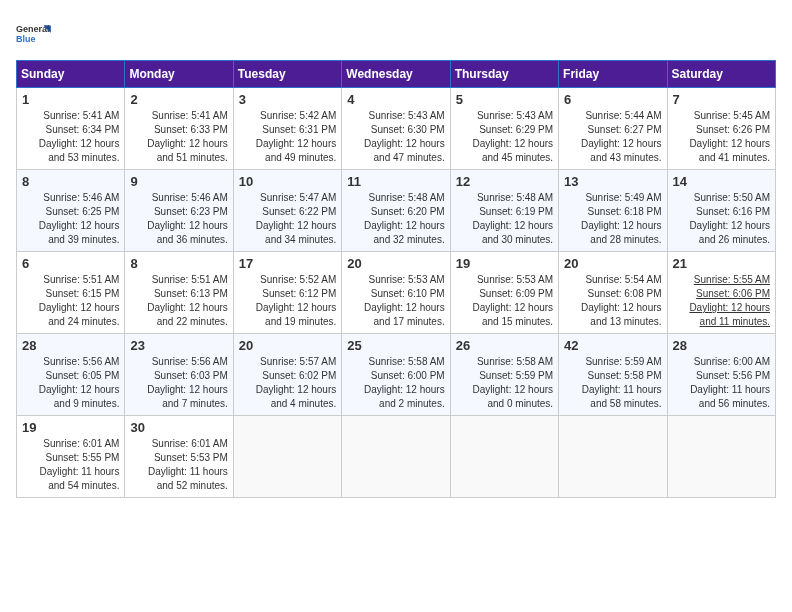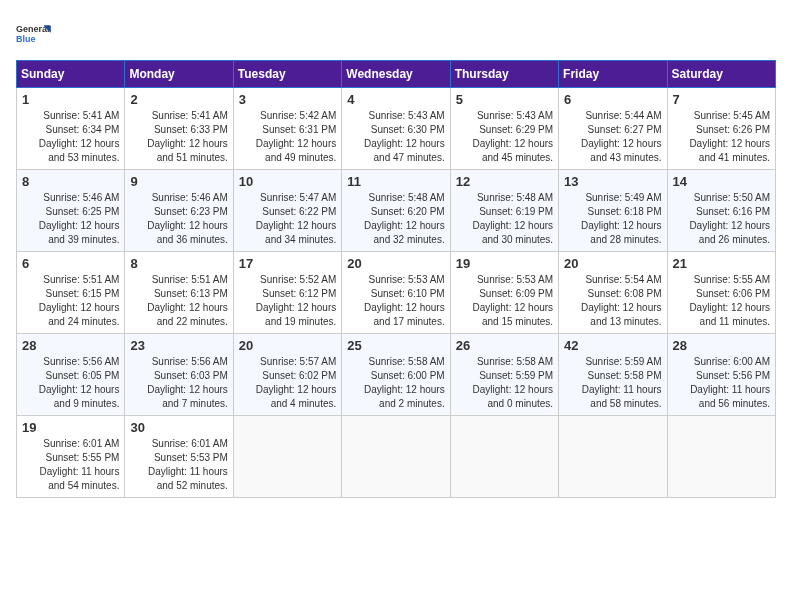--- a/index.html
+++ b/index.html
@@ -250,21 +250,21 @@
         </td>
         <td>
           <span class="day-num">20</span>
           <div class="day-info" style="white-space: pre-line;">Sunrise: 5:54 AM
 Sunset: 6:08 PM
 Daylight: 12 hours
 and 13 minutes.</div>
         </td>
         <td>
           <span class="day-num">21</span>
-          <div class="day-info" style="white-space: pre-line;">Sunrise: 5:55 AM
+          <div class="day-info" style="white-space: pre-line; text-decoration: underline;">Sunrise: 5:55 AM
 Sunset: 6:06 PM
 Daylight: 12 hours
 and 11 minutes.</div>
         </td>
       </tr>
       <tr>
         <td>
           <span class="day-num">28</span>
           <div class="day-info" style="white-space: pre-line;">Sunrise: 5:56 AM
 Sunset: 6:05 PM

